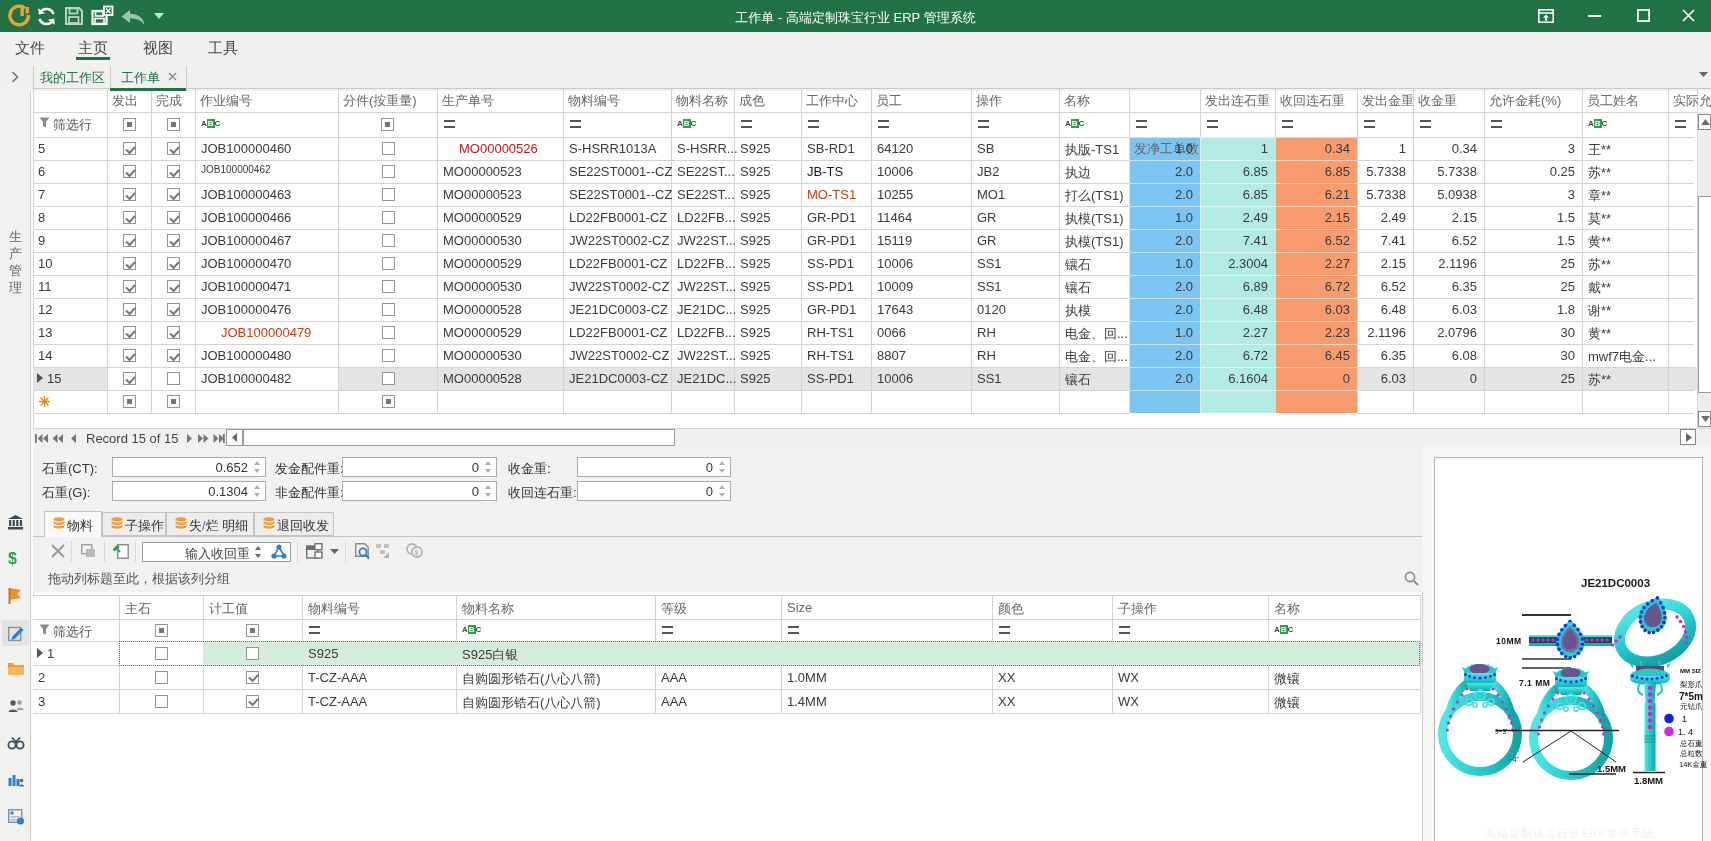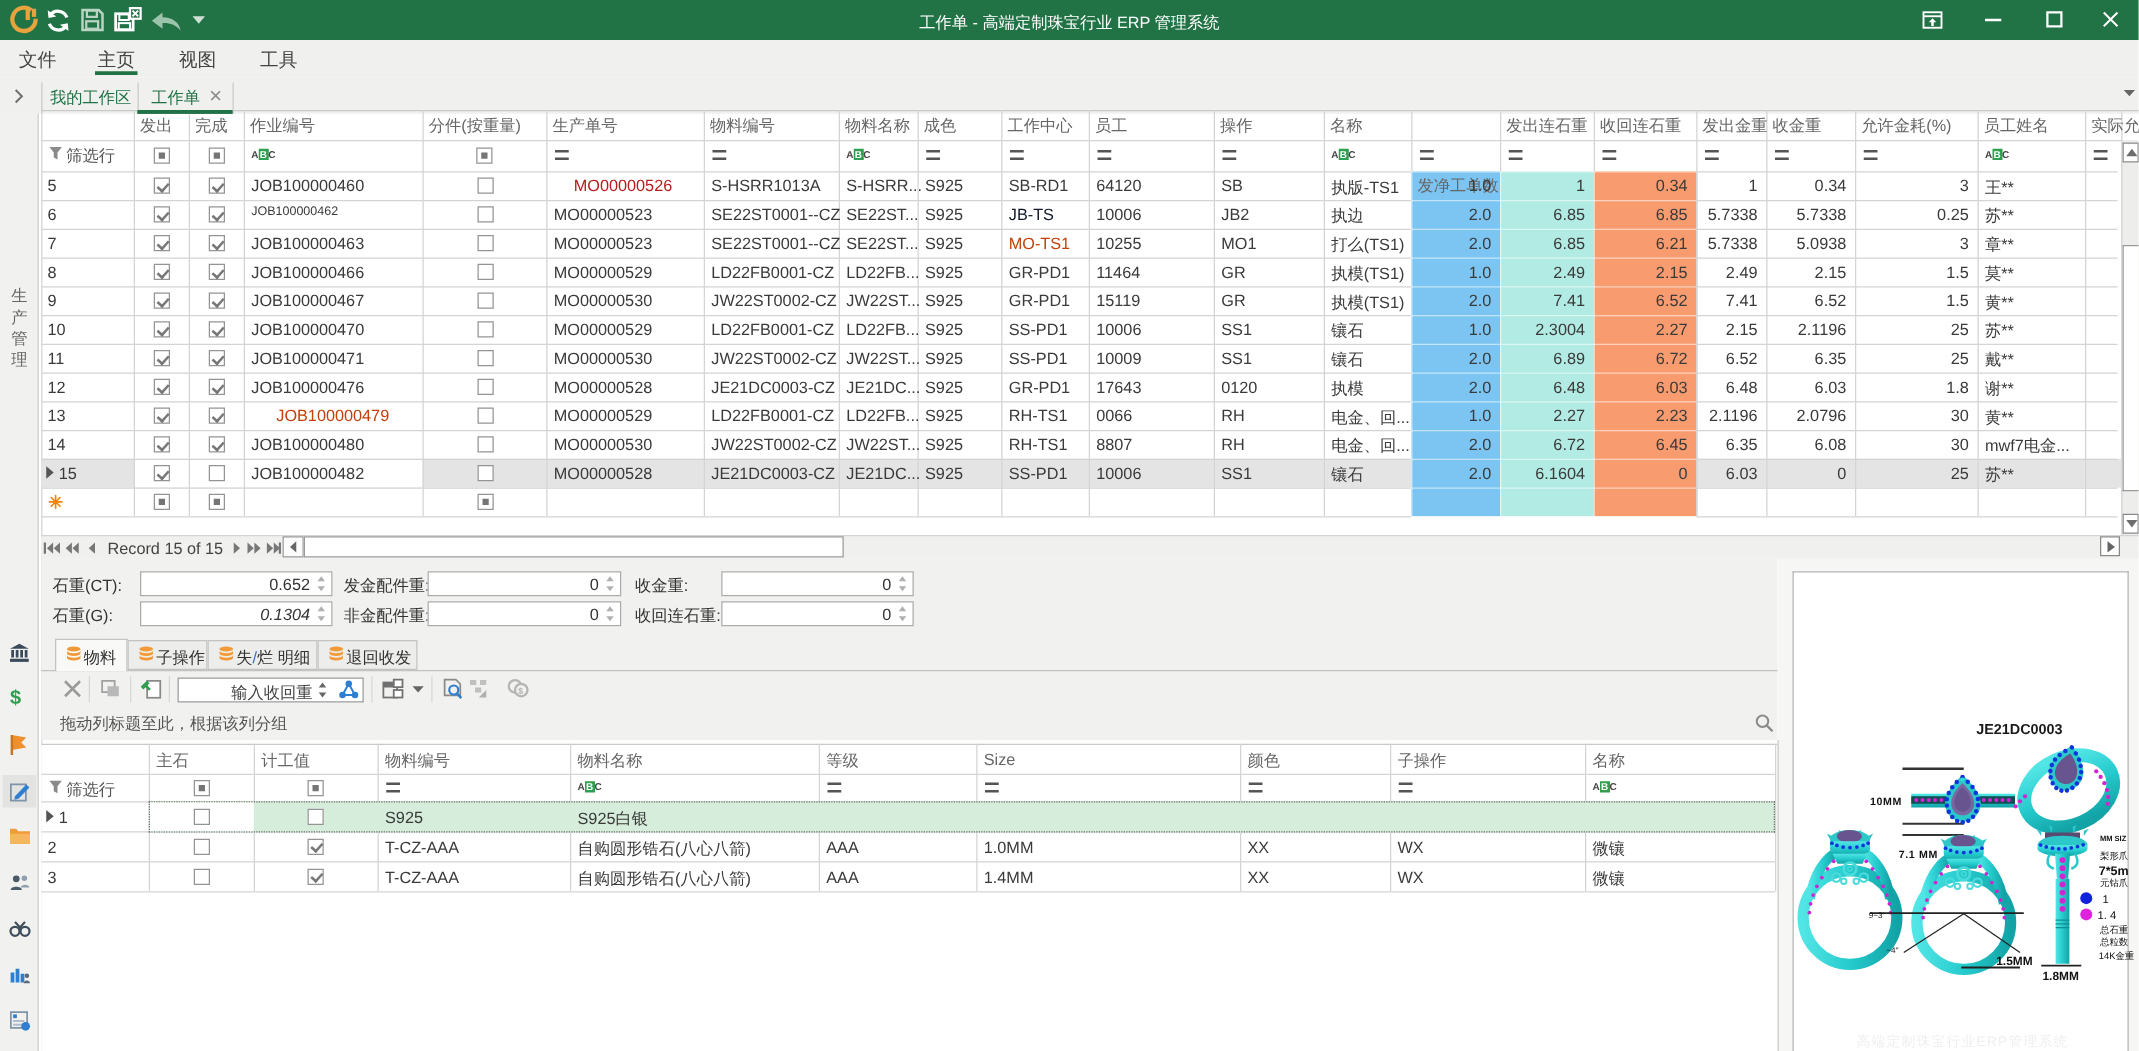--- a/index.html
+++ b/index.html
@@ -520,21 +520,21 @@
 <div style="left:1422px;top:447px;width:289px;height:394px;background:#f6f6f5"></div>
 <div style="left:42px;top:460px;font-size:13px;color:#333;font-weight:normal;white-space:nowrap;">石重(CT):</div>
 <div style="left:112px;top:457px;width:154px;height:20px;background:#fff;border:1px solid #ababab"></div>
 <div style="right:1463px;top:460px;font-size:13px;color:#333;white-space:nowrap;text-align:right;">0.652</div>
 <svg style="left:253px;top:461px" width="8" height="12" viewBox="0 0 8 12">
     <path d="M4 0 L7 4 H1 Z" fill="#b0b0b0"></path>
     <path d="M4 12 L7 8 H1 Z" fill="#b0b0b0"></path>
   </svg>
 <div style="left:42px;top:484px;font-size:13px;color:#333;font-weight:normal;white-space:nowrap;">石重(G):</div>
 <div style="left:112px;top:481px;width:154px;height:20px;background:#fff;border:1px solid #ababab"></div>
-<div style="right:1463px;top:484px;font-size:13px;color:#333;white-space:nowrap;text-align:right;font-style:italic;">0.1304</div>
+<div style="right:1463px;top:484px;font-size:13px;color:#333;white-space:nowrap;text-align:right;">0.1304</div>
 <svg style="left:253px;top:485px" width="8" height="12" viewBox="0 0 8 12">
     <path d="M4 0 L7 4 H1 Z" fill="#b0b0b0"></path>
     <path d="M4 12 L7 8 H1 Z" fill="#b0b0b0"></path>
   </svg>
 <div style="left:275px;top:460px;font-size:13px;color:#333;font-weight:normal;white-space:nowrap;">发金配件重:</div>
 <div style="left:342px;top:457px;width:155px;height:20px;background:#fff;border:1px solid #ababab"></div>
 <div style="right:1232px;top:460px;font-size:13px;color:#333;white-space:nowrap;text-align:right;">0</div>
 <svg style="left:484px;top:461px" width="8" height="12" viewBox="0 0 8 12">
     <path d="M4 0 L7 4 H1 Z" fill="#b0b0b0"></path>
     <path d="M4 12 L7 8 H1 Z" fill="#b0b0b0"></path>

